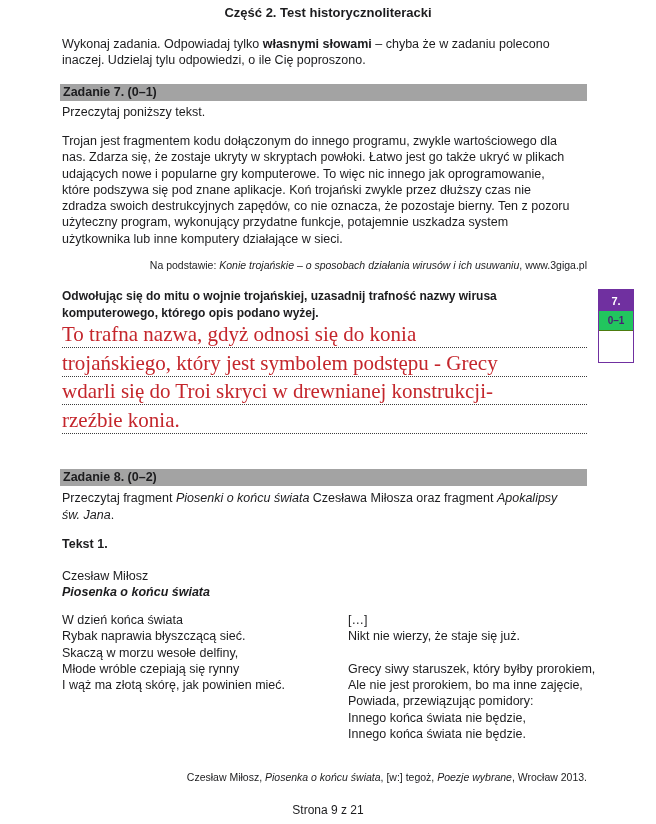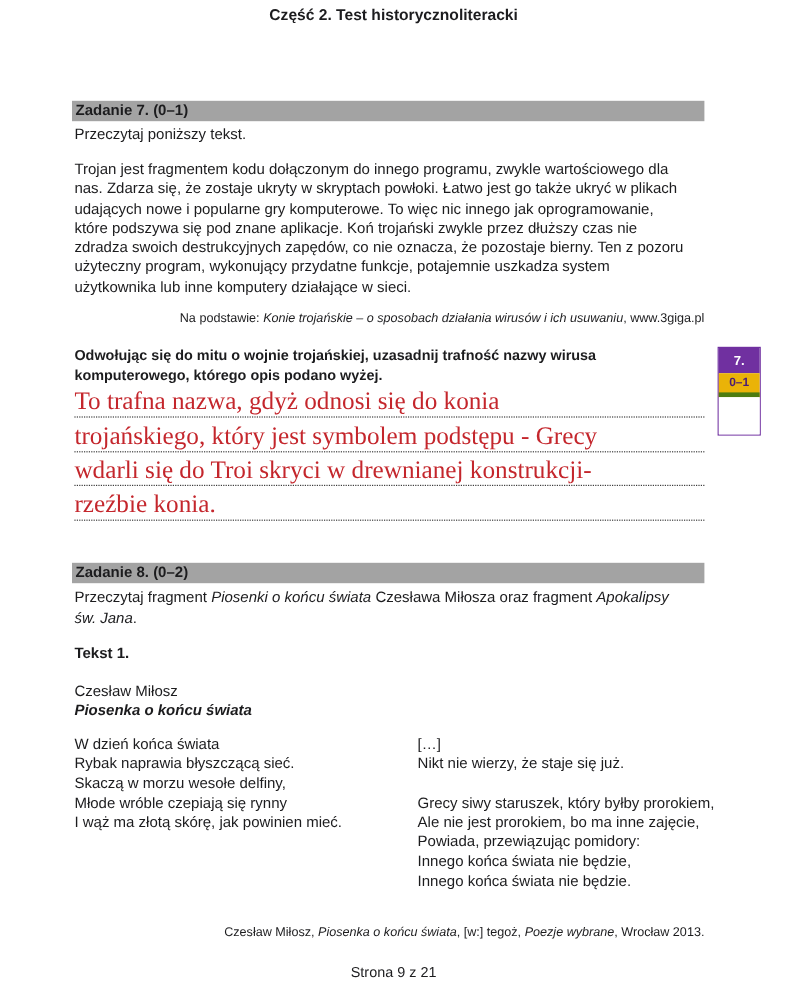--- a/index.html
+++ b/index.html
@@ -38,42 +38,47 @@
   }
   .ans-1{height:26px;}.ans-2{height:29px;}.ans-3{height:28px;}.ans-4{height:29px;}
   .score-box{
     top:289px;left:598px;width:34px;border:1px solid #7030a0;background:#ffffff;
   }
   .sb-num{
     height:21px;background:#7030a0;color:#ffffff;font-weight:bold;font-size:11px;
     display:flex;align-items:center;justify-content:center;
   }
   .sb-range{
-    height:20px;background:#eab308;color:#4a1d75;font-weight:bold;font-size:10px;
+    height:20px;background:#22c55e;color:#4a1d75;font-weight:bold;font-size:10px;
     display:flex;align-items:center;justify-content:center;
-    border-bottom:4px solid #4d7c0f;box-sizing:border-box;
+    border-bottom:1px solid #4d7c0f;box-sizing:border-box;
   }
   .sb-empty{height:31px;background:#ffffff;}
   .intro8{top:490px;left:62px;width:530px;line-height:16.5px;}
   .tekst-label{top:536px;left:62px;font-weight:bold;}
   .author{top:568px;left:62px;}
   .poem-title{top:584px;left:62px;font-weight:bold;font-style:italic;}
   .poem-col{top:612px;width:286px;}
   .poem-left{left:62px;}
   .poem-right{left:348px;}
   .poem-line{min-height:16.3px;}
   .footer{top:803px;font-size:12px;}
 </style>
 </head>
 <body>
 
 <div class="page">
 
   <div class="abs center page-title">Część 2. Test historycznoliteracki</div>
 
+  <div class="abs intro body-text">
+    <span>Wykonaj zadania. Odpowiadaj tylko </span><span class="b">własnymi słowami</span><span> – chyba że w zadaniu polecono</span>
+    <br>
+    <span>inaczej. Udzielaj tylu odpowiedzi, o ile Cię poproszono.</span>
+  </div>
 
   <div class="abs task-band band7">Zadanie 7. (0–1)</div>
 
   <div class="abs instr7 body-text">Przeczytaj poniższy tekst.</div>
 
   <div class="abs passage body-text">
     <div class="passage-line">Trojan jest fragmentem kodu dołączonym do innego programu, zwykle wartościowego dla</div>
     <div class="passage-line">nas. Zdarza się, że zostaje ukryty w skryptach powłoki. Łatwo jest go także ukryć w plikach</div>
     <div class="passage-line">udających nowe i popularne gry komputerowe. To więc nic innego jak oprogramowanie,</div>
     <div class="passage-line">które podszywa się pod znane aplikacje. Koń trojański zwykle przez dłuższy czas nie</div>

